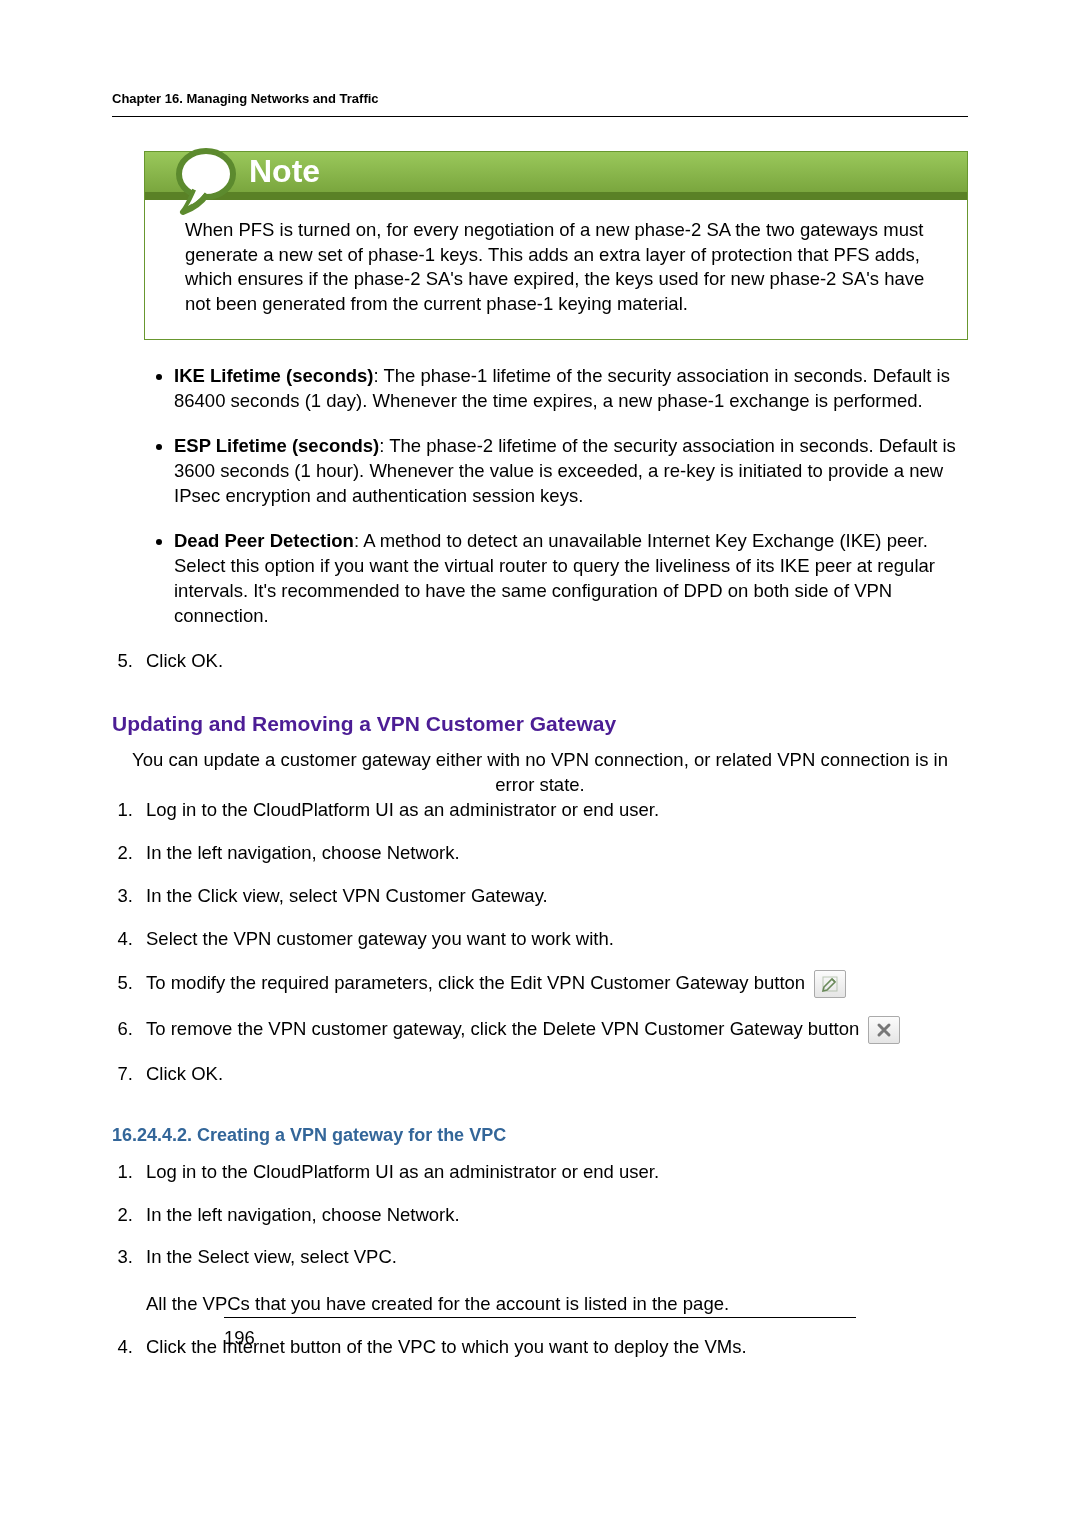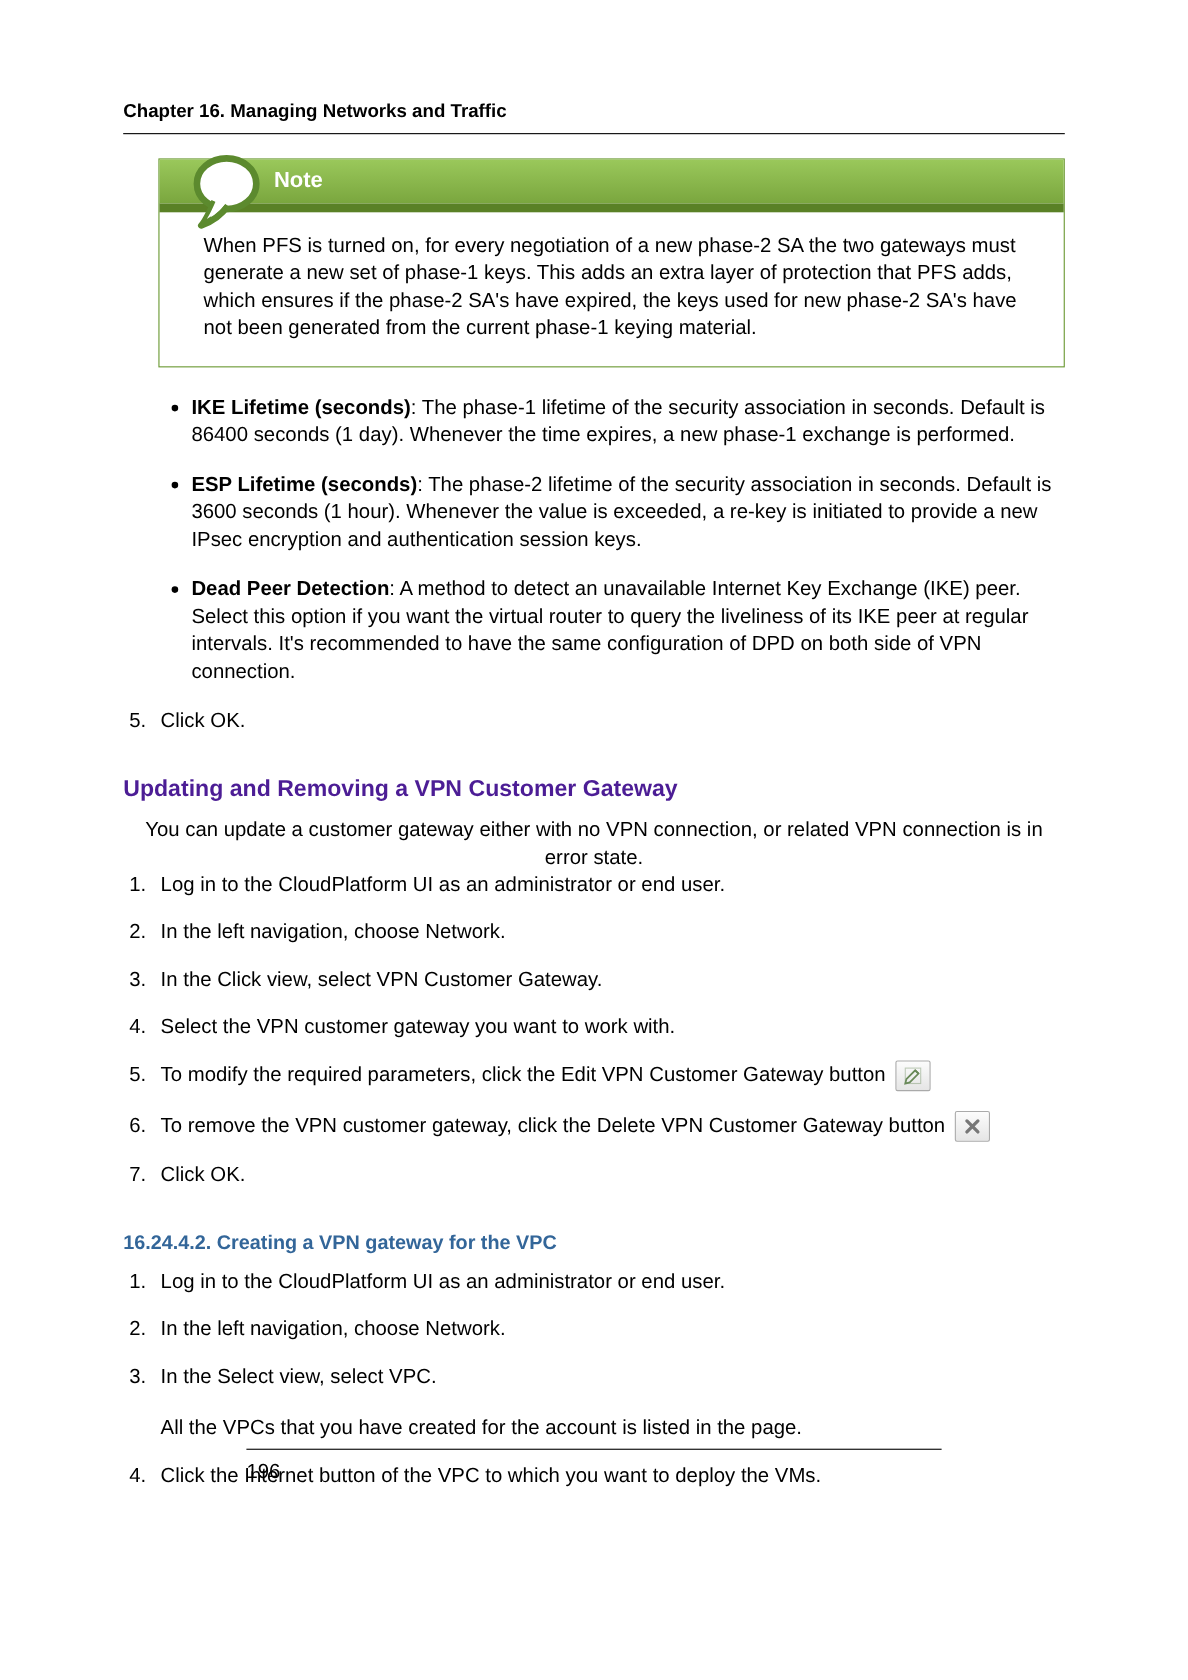--- a/index.html
+++ b/index.html
@@ -8,41 +8,41 @@
       background: #fff;
       color: #000;
       width: 1080px;
       min-height: 1527px;
       padding: 90px 112px 40px 112px;
       font-size: 18.5px;
       line-height: 1.35;
     }
     .chapter-header {
       font-weight: bold;
-      font-size: 17px;
+      font-size: 13px;
       padding-bottom: 8px;
       border-bottom: 1.5px solid #000;
-      margin-bottom: 22px;
+      margin-bottom: 34px;
     }
     .note-box {
       border: 1.5px solid #68972f;
       background: #fff;
       margin: 0 0 24px 32px;
       position: relative;
     }
     .note-header {
       background: #8bb84a;
       background: linear-gradient(to bottom, #9ac85b 0%, #7aa63e 100%);
       height: 48px;
       border-bottom: 8px solid #5a8126;
       display: flex;
       align-items: center;
       padding-left: 104px;
       color: #fff;
-      font-size: 20px;
+      font-size: 32px;
       font-weight: bold;
     }
     .note-icon {
       position: absolute;
       left: 28px;
       top: -6px;
       width: 66px;
       height: 70px;
     }
     .note-body {

